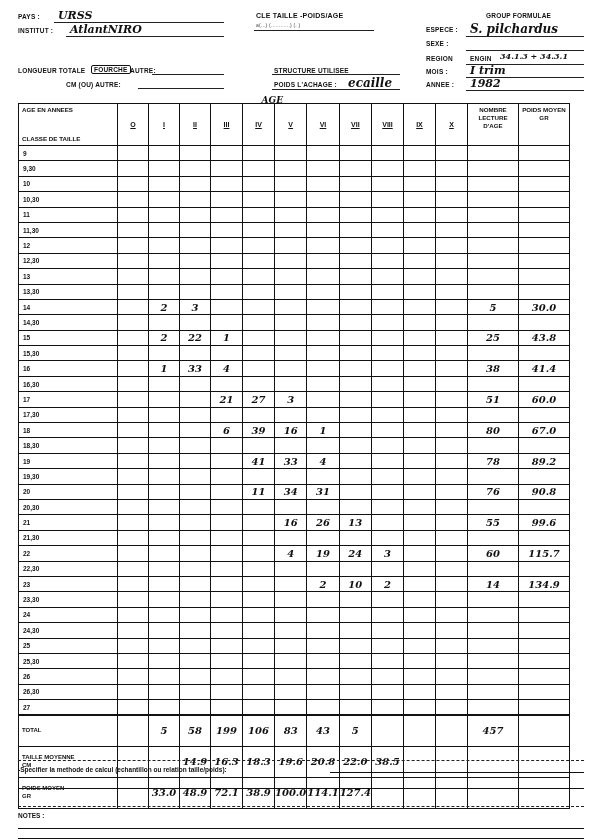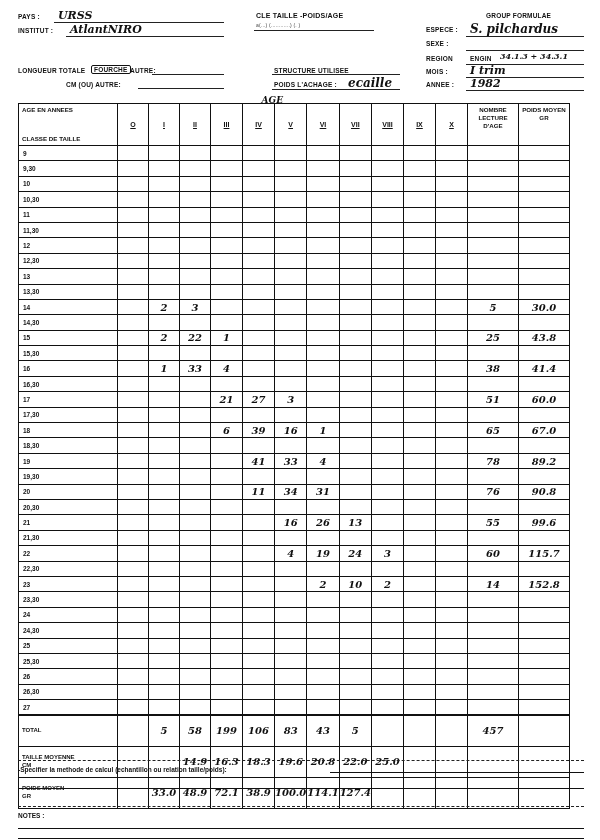--- a/index.html
+++ b/index.html
@@ -412,21 +412,21 @@
           <td class="num hw" style="width: 30px;"></td>
           <td class="num hw" style="width: 30px;"></td>
           <td class="num hw" style="width: 31px;">6</td>
           <td class="num hw" style="width: 31px;">39</td>
           <td class="num hw" style="width: 31px;">16</td>
           <td class="num hw" style="width: 31px;">1</td>
           <td class="num hw" style="width: 31px;"></td>
           <td class="num hw" style="width: 31px;"></td>
           <td class="num hw" style="width: 31px;"></td>
           <td class="num hw" style="width: 31px;"></td>
-          <td class="num hw" style="width: 44px;">65</td>
+          <td class="num hw" style="width: 44px;">80</td>
           <td class="num hw" style="width: 44px;">67.0</td>
         </tr>
         <tr class="rowh">
           <td class="agecol" style="width: 92px;">18,30</td>
           <td class="num hw" style="width: 30px;"></td>
           <td class="num hw" style="width: 30px;"></td>
           <td class="num hw" style="width: 30px;"></td>
           <td class="num hw" style="width: 31px;"></td>
           <td class="num hw" style="width: 31px;"></td>
           <td class="num hw" style="width: 31px;"></td>
@@ -573,21 +573,21 @@
           <td class="num hw" style="width: 30px;"></td>
           <td class="num hw" style="width: 31px;"></td>
           <td class="num hw" style="width: 31px;"></td>
           <td class="num hw" style="width: 31px;"></td>
           <td class="num hw" style="width: 31px;">2</td>
           <td class="num hw" style="width: 31px;">10</td>
           <td class="num hw" style="width: 31px;">2</td>
           <td class="num hw" style="width: 31px;"></td>
           <td class="num hw" style="width: 31px;"></td>
           <td class="num hw" style="width: 44px;">14</td>
-          <td class="num hw" style="width: 44px;">152.8</td>
+          <td class="num hw" style="width: 44px;">134.9</td>
         </tr>
         <tr class="rowh">
           <td class="agecol" style="width: 92px;">23,30</td>
           <td class="num hw" style="width: 30px;"></td>
           <td class="num hw" style="width: 30px;"></td>
           <td class="num hw" style="width: 30px;"></td>
           <td class="num hw" style="width: 31px;"></td>
           <td class="num hw" style="width: 31px;"></td>
           <td class="num hw" style="width: 31px;"></td>
           <td class="num hw" style="width: 31px;"></td>
@@ -731,21 +731,21 @@
         <tr class="sumrow">
           <td class="sumlab" style="width: 92px;">TAILLE MOYENNE<br>CM</td>
           <td class="num hw" style="width: 30px;"></td>
           <td class="num hw" style="width: 30px;"></td>
           <td class="num hw" style="width: 30px;">14.9</td>
           <td class="num hw" style="width: 31px;">16.3</td>
           <td class="num hw" style="width: 31px;">18.3</td>
           <td class="num hw" style="width: 31px;">19.6</td>
           <td class="num hw" style="width: 31px;">20.8</td>
           <td class="num hw" style="width: 31px;">22.0</td>
-          <td class="num hw" style="width: 31px;">25.0</td>
+          <td class="num hw" style="width: 31px;">38.5</td>
           <td class="num hw" style="width: 31px;"></td>
           <td class="num hw" style="width: 31px;"></td>
           <td class="num hw" style="width: 44px;"></td>
           <td class="num hw" style="width: 44px;"></td>
         </tr>
         <tr class="sumrow">
           <td class="sumlab" style="width: 92px;">POIDS MOYEN<br>GR</td>
           <td class="num hw" style="width: 30px;"></td>
           <td class="num hw" style="width: 30px;">33.0</td>
           <td class="num hw" style="width: 30px; text-align: center;">48.9</td>

